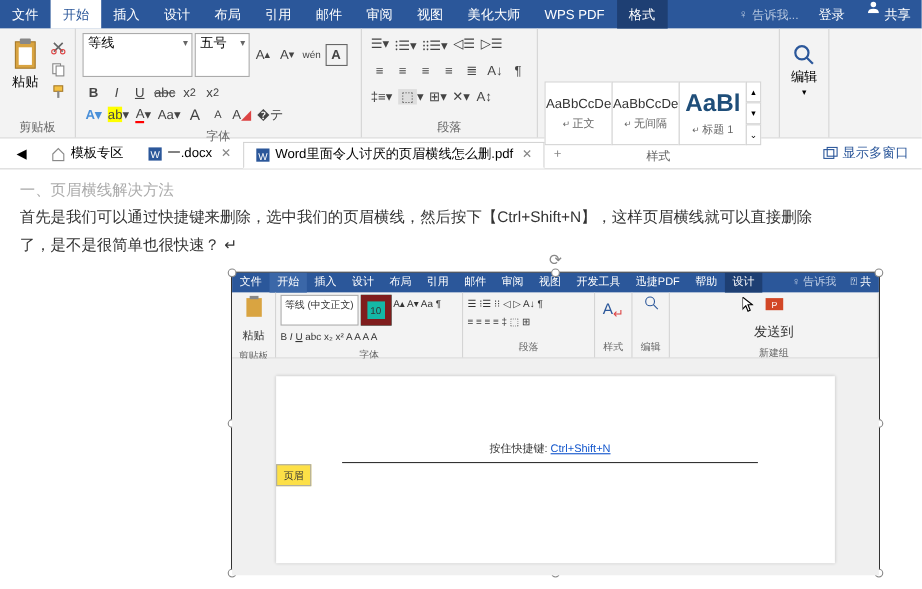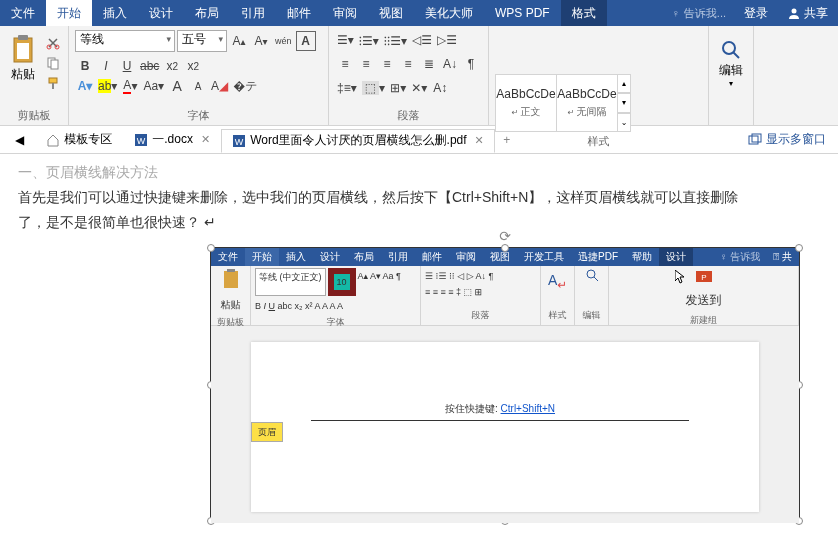--- a/index.html
+++ b/index.html
@@ -14,21 +14,21 @@
 .menubar .right .item { padding: 0 10px; }
 .ribbon { background: #f3f3f3; border-bottom: 1px solid #d4d4d4; height: 100px; display: flex; }
 .group { border-right: 1px solid #d4d4d4; padding: 4px 6px 2px; display: flex; flex-direction: column; justify-content: space-between; }
 .group-label { text-align: center; font-size: 11px; color: #666; padding-top: 2px; }
 .group-body { flex: 1; display: flex; gap: 4px; }
 .paste-btn { display: flex; flex-direction: column; align-items: center; gap: 2px; padding: 4px; cursor: pointer; }
 .paste-btn svg { width: 26px; height: 30px; }
 .small-btns { display: flex; flex-direction: column; gap: 2px; padding-top: 4px; }
 .small-btns .sb { width: 18px; height: 18px; display: flex; align-items: center; justify-content: center; cursor: pointer; }
 .font-row { display: flex; align-items: center; gap: 2px; margin-bottom: 4px; }
-.font-sel { border: 1px solid #ababab; background: #fff; height: 22px; padding: 0 16px 0 4px; font-size: 12px; position: relative; cursor: pointer; }
+.font-sel { border: 1px solid #ababab; background: #fff; height: 40px; padding: 0 16px 0 4px; font-size: 12px; position: relative; cursor: pointer; }
 .font-sel::after { content: "▾"; position: absolute; right: 3px; top: 3px; font-size: 9px; color: #666; }
 .btn-row { display: flex; gap: 1px; }
 .tbtn { min-width: 20px; height: 20px; display: flex; align-items: center; justify-content: center; cursor: pointer; font-size: 12px; color: #444; padding: 0 2px; }
 .para-group .btn-row { margin-bottom: 4px; }
 .styles { display: flex; gap: 0; margin-top: 44px; }
 .style-card { width: 62px; height: 58px; border: 1px solid #d4d4d4; background: #fff; display: flex; flex-direction: column; align-items: center; justify-content: center; cursor: pointer; margin-right: -1px; }
 .style-card .preview { font-size: 12px; color: #333; }
 .style-card.h1 .preview { font-size: 22px; font-weight: bold; color: #1f4e79; }
 .style-card .name { font-size: 10px; color: #666; margin-top: 4px; }
 .style-card .name::before { content: "↵ "; font-size: 8px; }
@@ -82,21 +82,21 @@
   <div class="item">美化大师</div>
   <div class="item">WPS PDF</div>
   <div class="item format">格式</div>
   <div class="spacer"></div>
   <div class="right">
     <div class="hint">
         <span>♀</span>
         <span>告诉我...</span>
       </div>
     <div class="item">登录</div>
-    <div class="item" style="display:flex;align-items:center;gap:4px">
+    <div class="item" style="display:flex;align-items:flex-start;gap:4px">
         <svg width="12" height="12" viewBox="0 0 12 12">
           <circle cx="6" cy="4" r="2.5" fill="#fff"></circle>
           <path d="M1 12 Q1 8 6 8 Q11 8 11 12" fill="#fff"></path>
         </svg>
         <span>共享</span>
       </div>
   </div>
 </div>
 
 <div class="ribbon">
@@ -201,20 +201,24 @@
   <div class="group" style="min-width:220px">
     <div class="group-body">
       <div class="styles">
         <div class="style-card">
             <div class="preview">AaBbCcDe</div>
             <div class="name">正文</div>
           </div>
         <div class="style-card">
             <div class="preview">AaBbCcDe</div>
             <div class="name">无间隔</div>
+          </div>
+        <div class="style-card h1">
+            <div class="preview">AaBl</div>
+            <div class="name">标题 1</div>
           </div>
         <div class="style-nav">
           <div class="nav-b">▴</div>
           <div class="nav-b">▾</div>
           <div class="nav-b">⌄</div>
         </div>
       </div>
     </div>
     <div class="group-label">样式</div>
   </div>

